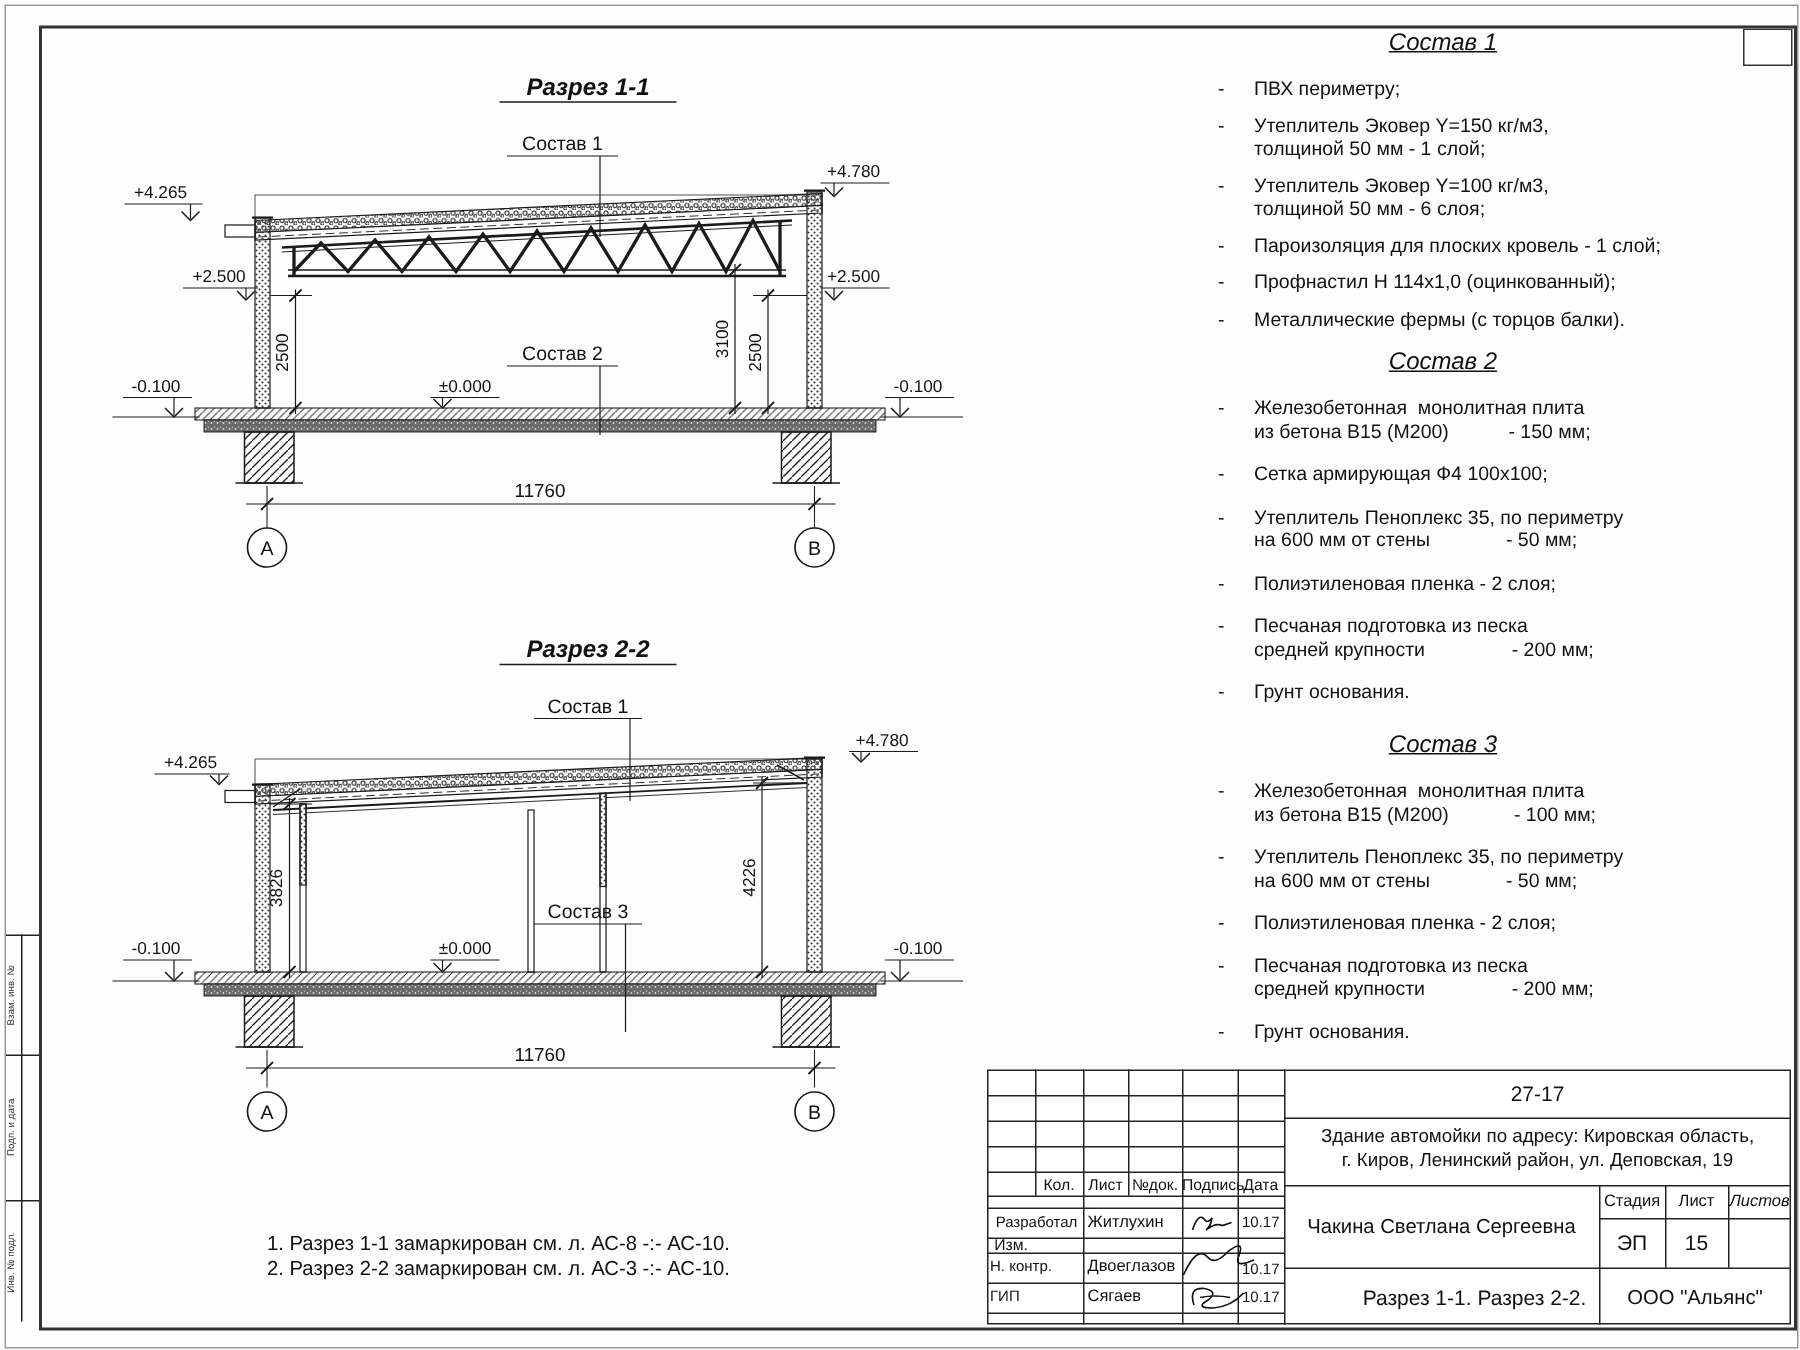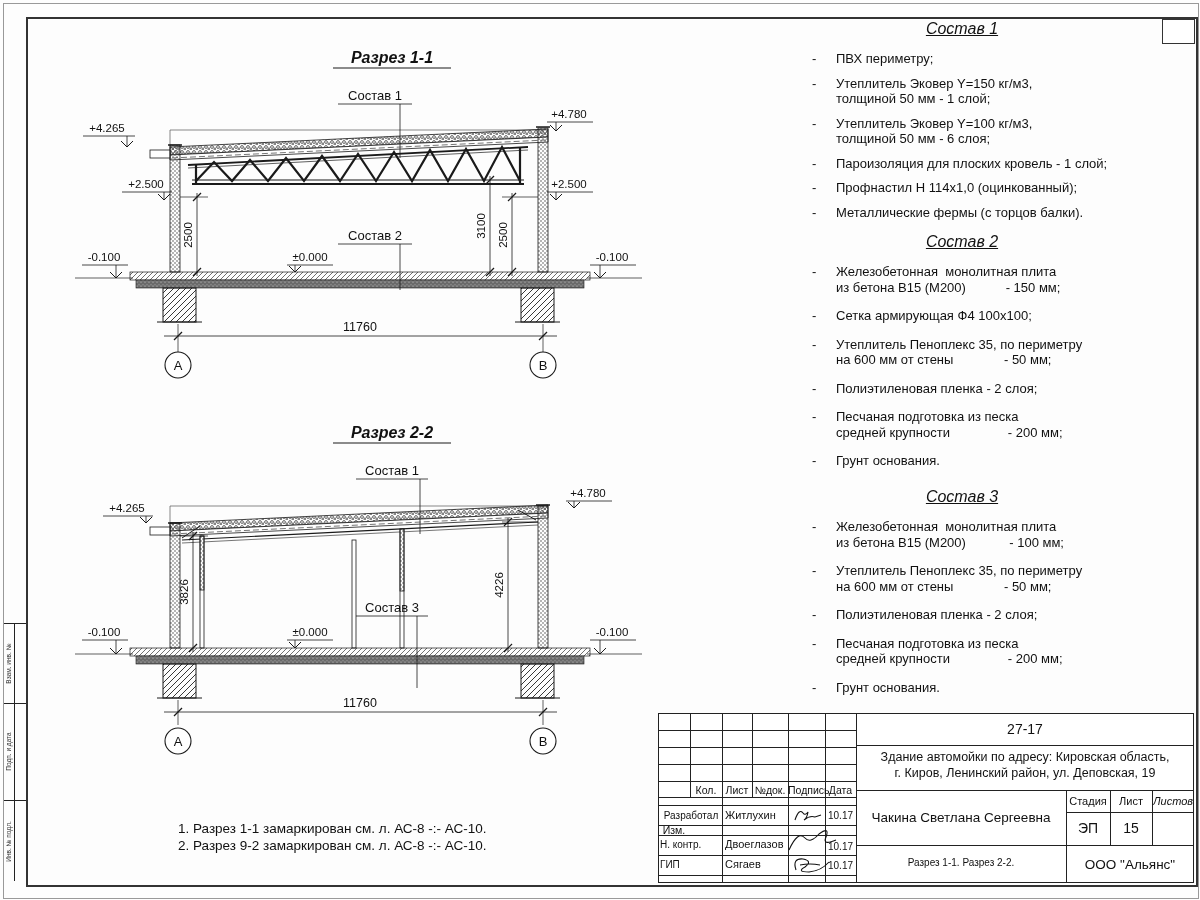--- a/index.html
+++ b/index.html
@@ -381,21 +381,21 @@
   <div class="comp-item gap">
       <span class="comp-bullet">-</span>
       <div>
         <div class="comp-line">Грунт основания.</div>
       </div>
     </div>
 </div>
 
 <div class="notes">
   <div>1. Разрез 1-1 замаркирован см. л. АС-8 -:- АС-10.</div>
-  <div>2. Разрез 9-2 замаркирован см. л. АС-8 -:- АС-10.</div>
+  <div>2. Разрез 2-2 замаркирован см. л. АС-3 -:- АС-10.</div>
 </div>
 
 <div class="tbcell" style="left:658px;top:713px;width:536px;height:170px;border-width:1.6px;background:#fff;"></div>
 
 <div class="line" style="left:856px;top:713px;width:1.4px;height:170px;"></div>
 
 <div class="line" style="left:658px;top:730px;width:198px;height:1px;"></div>
 <div class="line" style="left:658px;top:747px;width:198px;height:1px;"></div>
 <div class="line" style="left:658px;top:764px;width:198px;height:1px;"></div>
 <div class="line" style="left:658px;top:781px;width:198px;height:1px;"></div>
@@ -444,20 +444,20 @@
   <path d="M3 14 Q7 2 11 7 Q13 10 16 6 Q15 12 12 14 Q18 9 23 11 L29 9" fill="none" stroke="#111" stroke-width="1.1"></path>
 </svg>
 <svg style="left:786px;top:828px;" width="52" height="26" viewBox="0 0 52 26">
   <path d="M3 22 Q12 2 19 10 Q24 16 33 6 Q44 -2 40 9 Q36 18 50 12" fill="none" stroke="#111" stroke-width="1.1"></path>
 </svg>
 <svg style="left:790px;top:854px;" width="44" height="22" viewBox="0 0 44 22">
   <path d="M6 16 Q2 4 13 5 Q23 7 15 13 Q6 18 19 18 Q31 17 39 8 M10 11 Q20 9 30 11" fill="none" stroke="#111" stroke-width="1.1"></path>
 </svg>
 
 <div class="tbtext" style="left:856px;top:810px;width:210px;font-size:13.5px;">Чакина Светлана Сергеевна</div>
-<div class="tbtext" style="left:856px;top:857px;width:210px;font-size:10px;">Разрез 1-1. Разрез 2-2.</div>
+<div class="tbtext" style="left:856px;top:857px;width:210px;font-size:14px;padding-left:22px;">Разрез 1-1. Разрез 2-2.</div>
 <div class="tbtext" style="left:1066px;top:795px;width:44px;font-size:11px;">Стадия</div>
 <div class="tbtext" style="left:1110px;top:795px;width:42px;font-size:11px;">Лист</div>
 <div class="tbtext" style="left:1152px;top:795px;width:42px;font-size:11px;font-style:italic;">Листов</div>
 <div class="tbtext" style="left:1066px;top:820px;width:44px;font-size:14px;">ЭП</div>
 <div class="tbtext" style="left:1110px;top:820px;width:42px;font-size:14px;">15</div>
 <div class="tbtext" style="left:1152px;top:820px;width:42px;font-size:14px;"></div>
 <div class="tbtext" style="left:1066px;top:857px;width:128px;font-size:13.5px;">ООО "Альянс"</div>
 
 </body></html>

